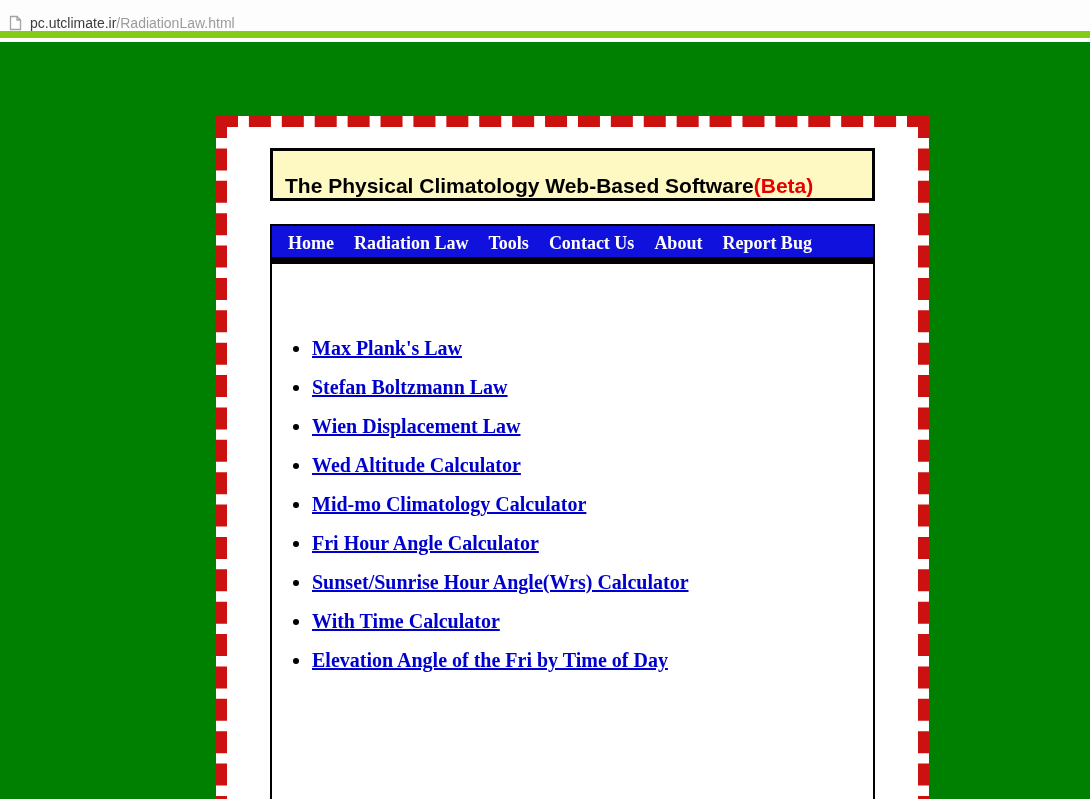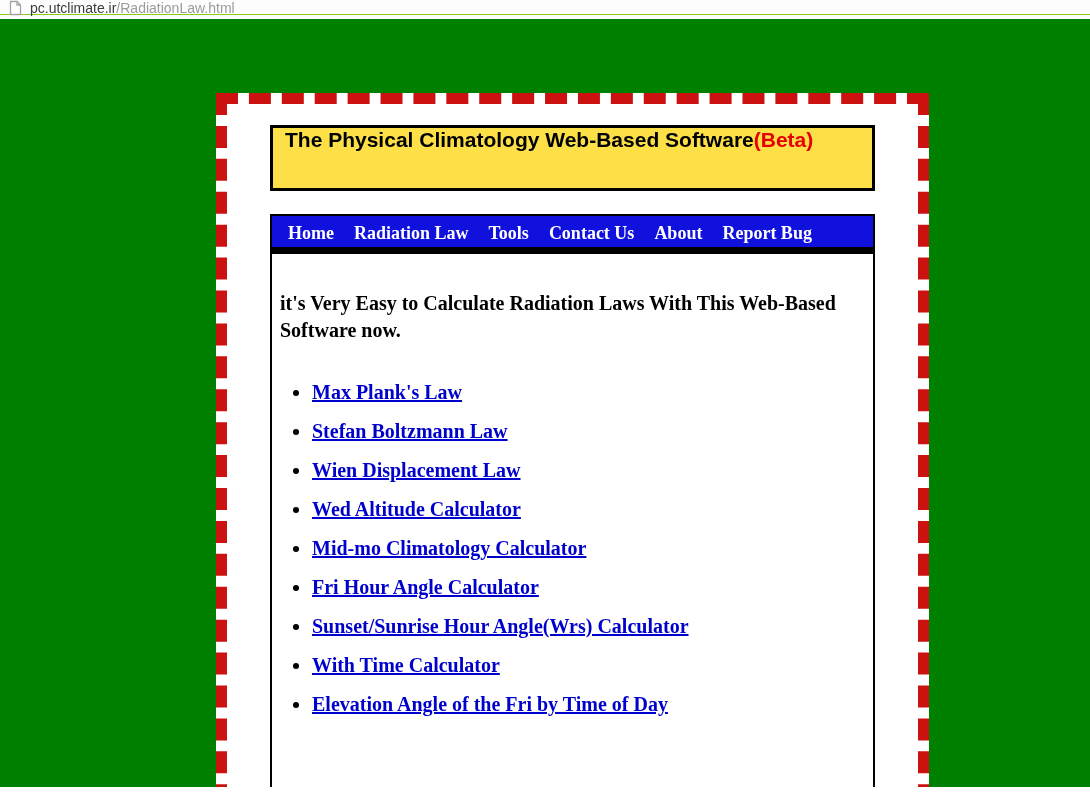--- a/index.html
+++ b/index.html
@@ -7,25 +7,25 @@
     padding: 0;
     width: 1090px;
     height: 799px;
     overflow: hidden;
     background: #ffffff;
     font-family: "Liberation Serif", serif;
   }
 
   
   .browser-bar {
-    height: 15px;
+    height: 38px;
     background: #fdfdfd;
-    border-bottom: 1px solid #84cc16;
+    border-bottom: 7px solid #84cc16;
     display: flex;
-    align-items: flex-start;
+    align-items: flex-end;
     box-sizing: border-box;
   }
   .doc-icon {
     margin-left: 9px;
     display: flex;
     align-items: center;
   }
   .url-text {
     margin-left: 8px;
     font-family: "Liberation Sans", sans-serif;
@@ -57,27 +57,27 @@
     width: 713px;
     box-sizing: border-box;
     background: #ffffff;
     border: 11px dashed var(--dash_red, #CC1111);
     padding: 21px 43px 0 43px;
   }
 
   
   .title-box {
     box-sizing: border-box;
-    height: 66px;
+    height: 53px;
     border: 3px solid #000000;
     display: flex;
-    align-items: flex-start;
+    align-items: flex-end;
     padding-left: 12px;
     margin-bottom: 23px;
-    background: #fde047;
+    background: #fef9c3;
   }
   .title-box h1 {
     margin: 0;
     font-family: "Liberation Sans", sans-serif;
     font-weight: bold;
     font-size: 21px;
     color: #000000;
     white-space: nowrap;
   }
   .beta {
@@ -174,21 +174,20 @@
         <a class="nav-item" href="#">Tools</a>
       
         <a class="nav-item" href="#">Contact Us</a>
       
         <a class="nav-item" href="#">About</a>
       
         <a class="nav-item" href="#">Report Bug</a>
       </nav>
 
     <div class="main-content">
-      <h2 class="intro">it's Very Easy to Calculate Radiation Laws With This Web-Based Software now.</h2>
       <ul class="law-links">
 
           <li><a class="law-link" href="#">Max Plank's Law</a></li>
 
           <li><a class="law-link" href="#">Stefan Boltzmann Law</a></li>
 
           <li><a class="law-link" href="#">Wien Displacement Law</a></li>
 
           <li><a class="law-link" href="#">Wed Altitude Calculator</a></li>
 

